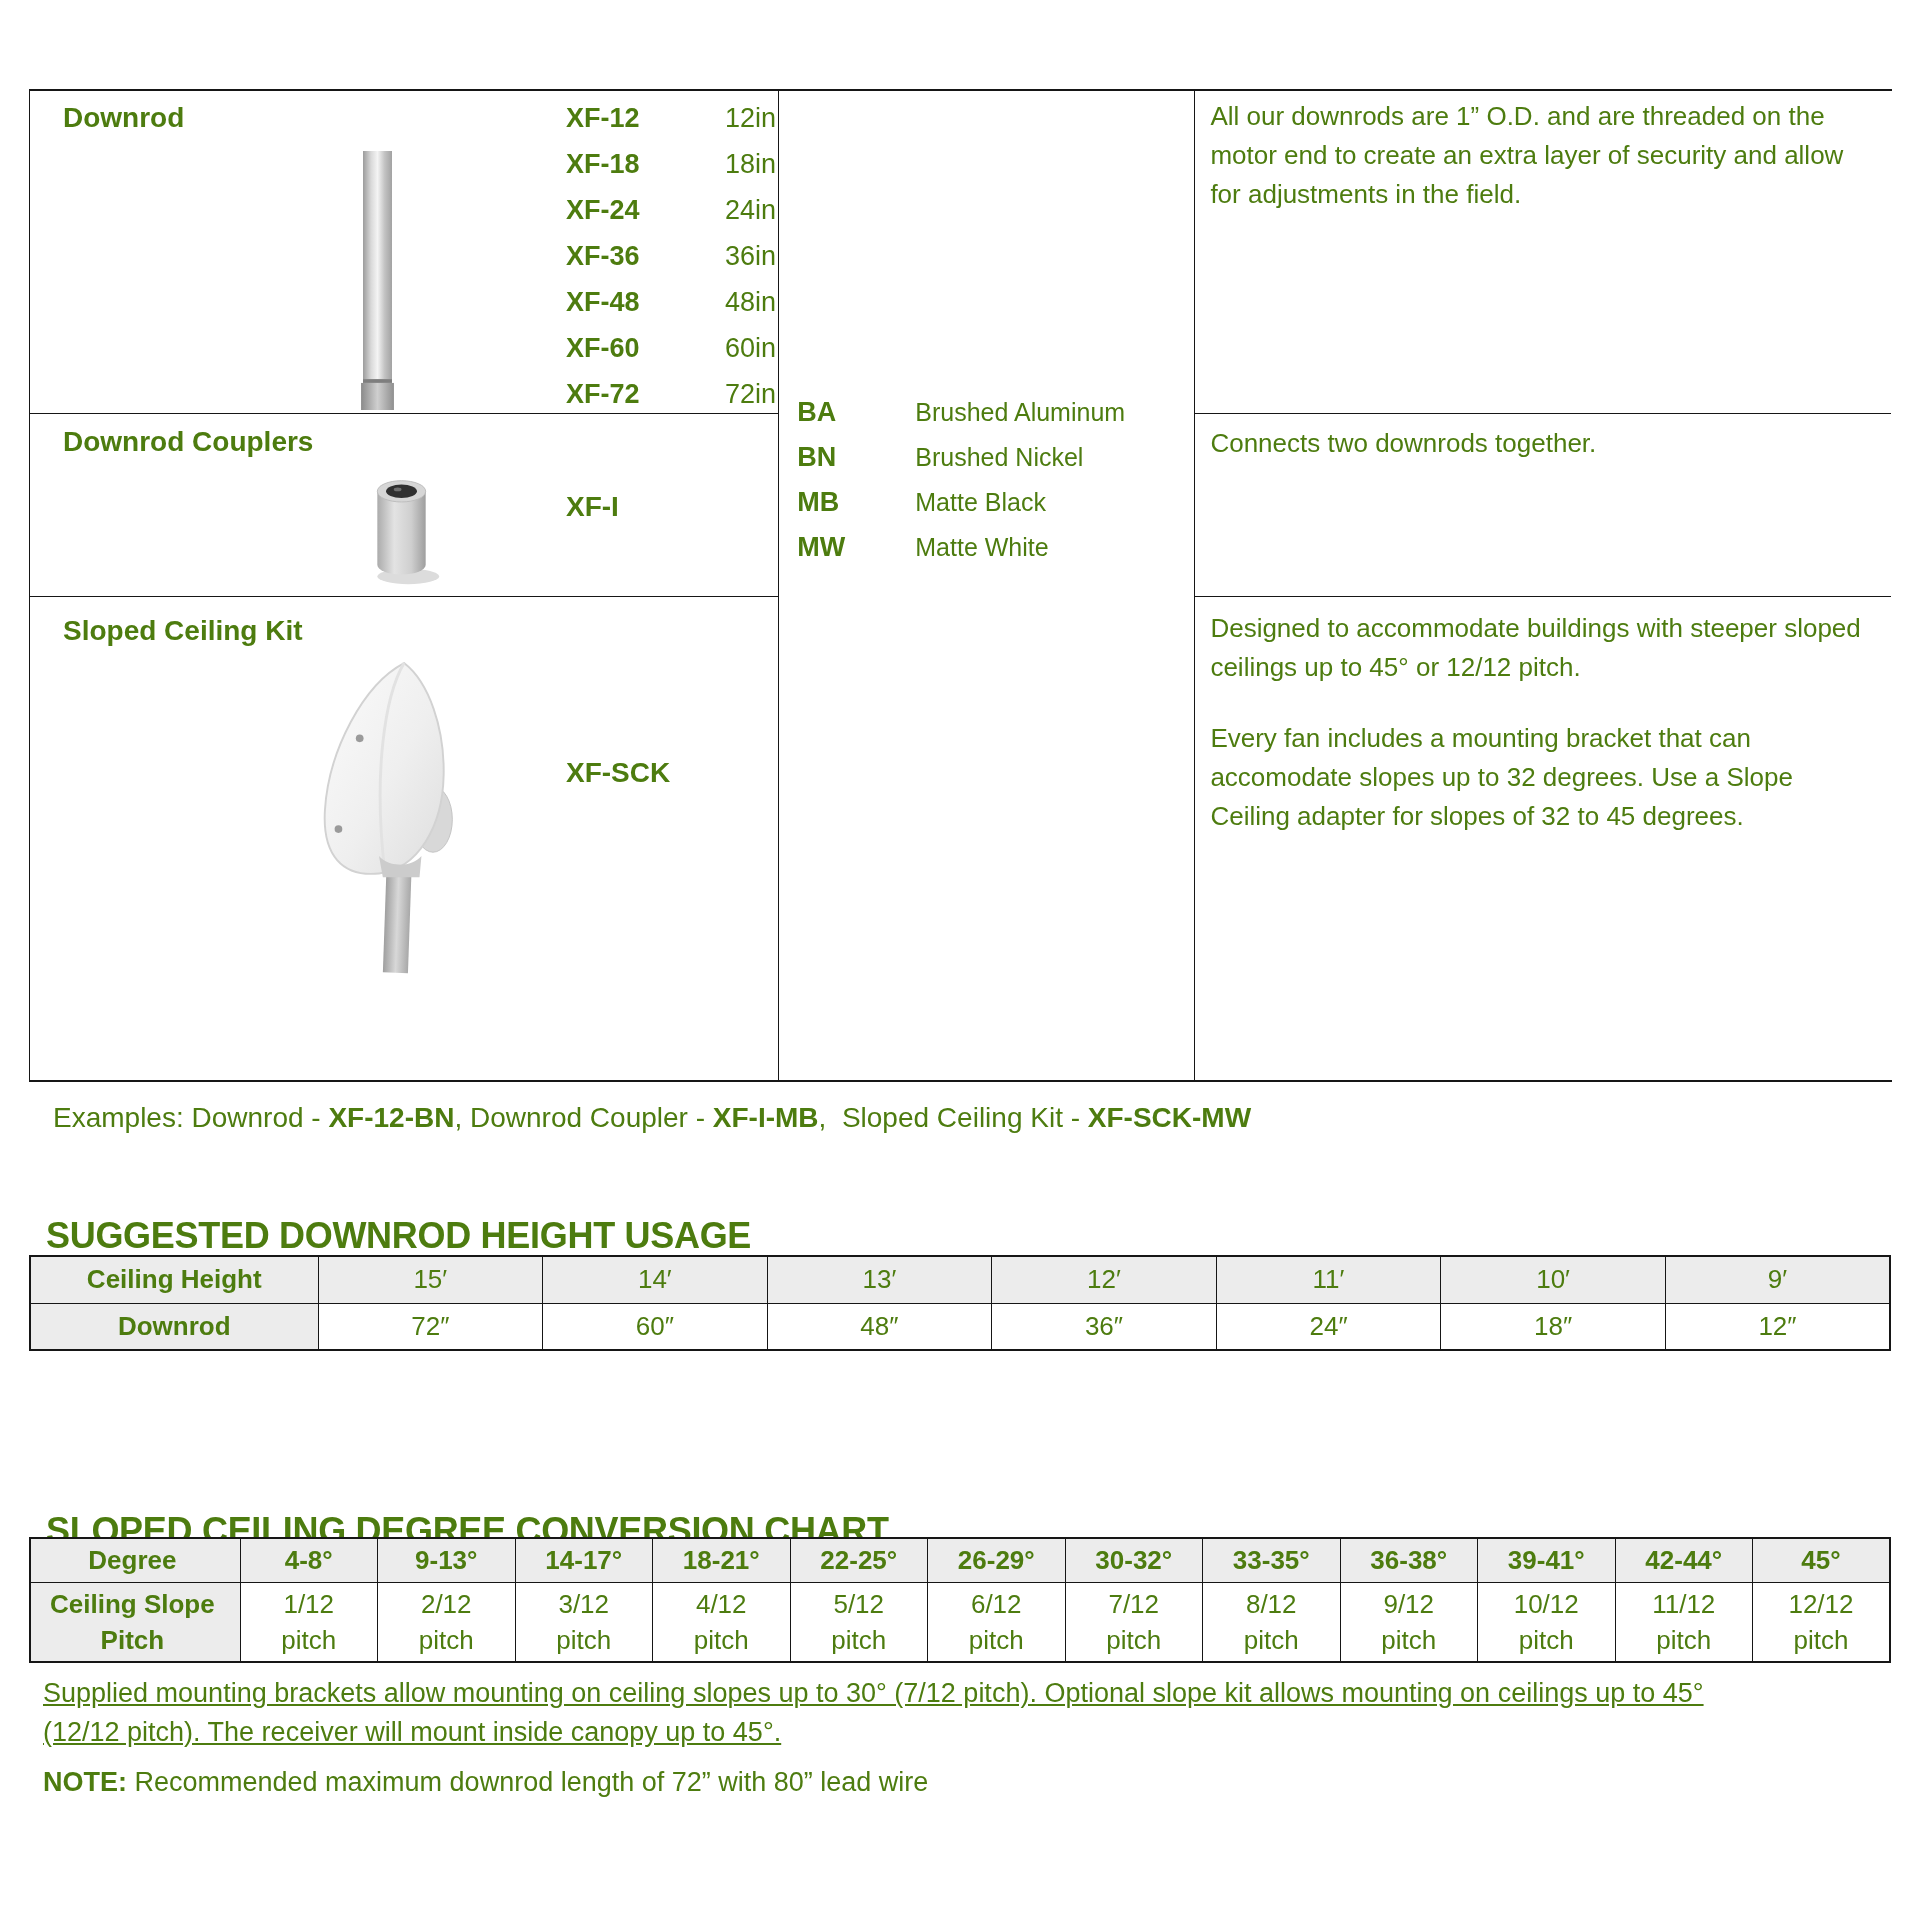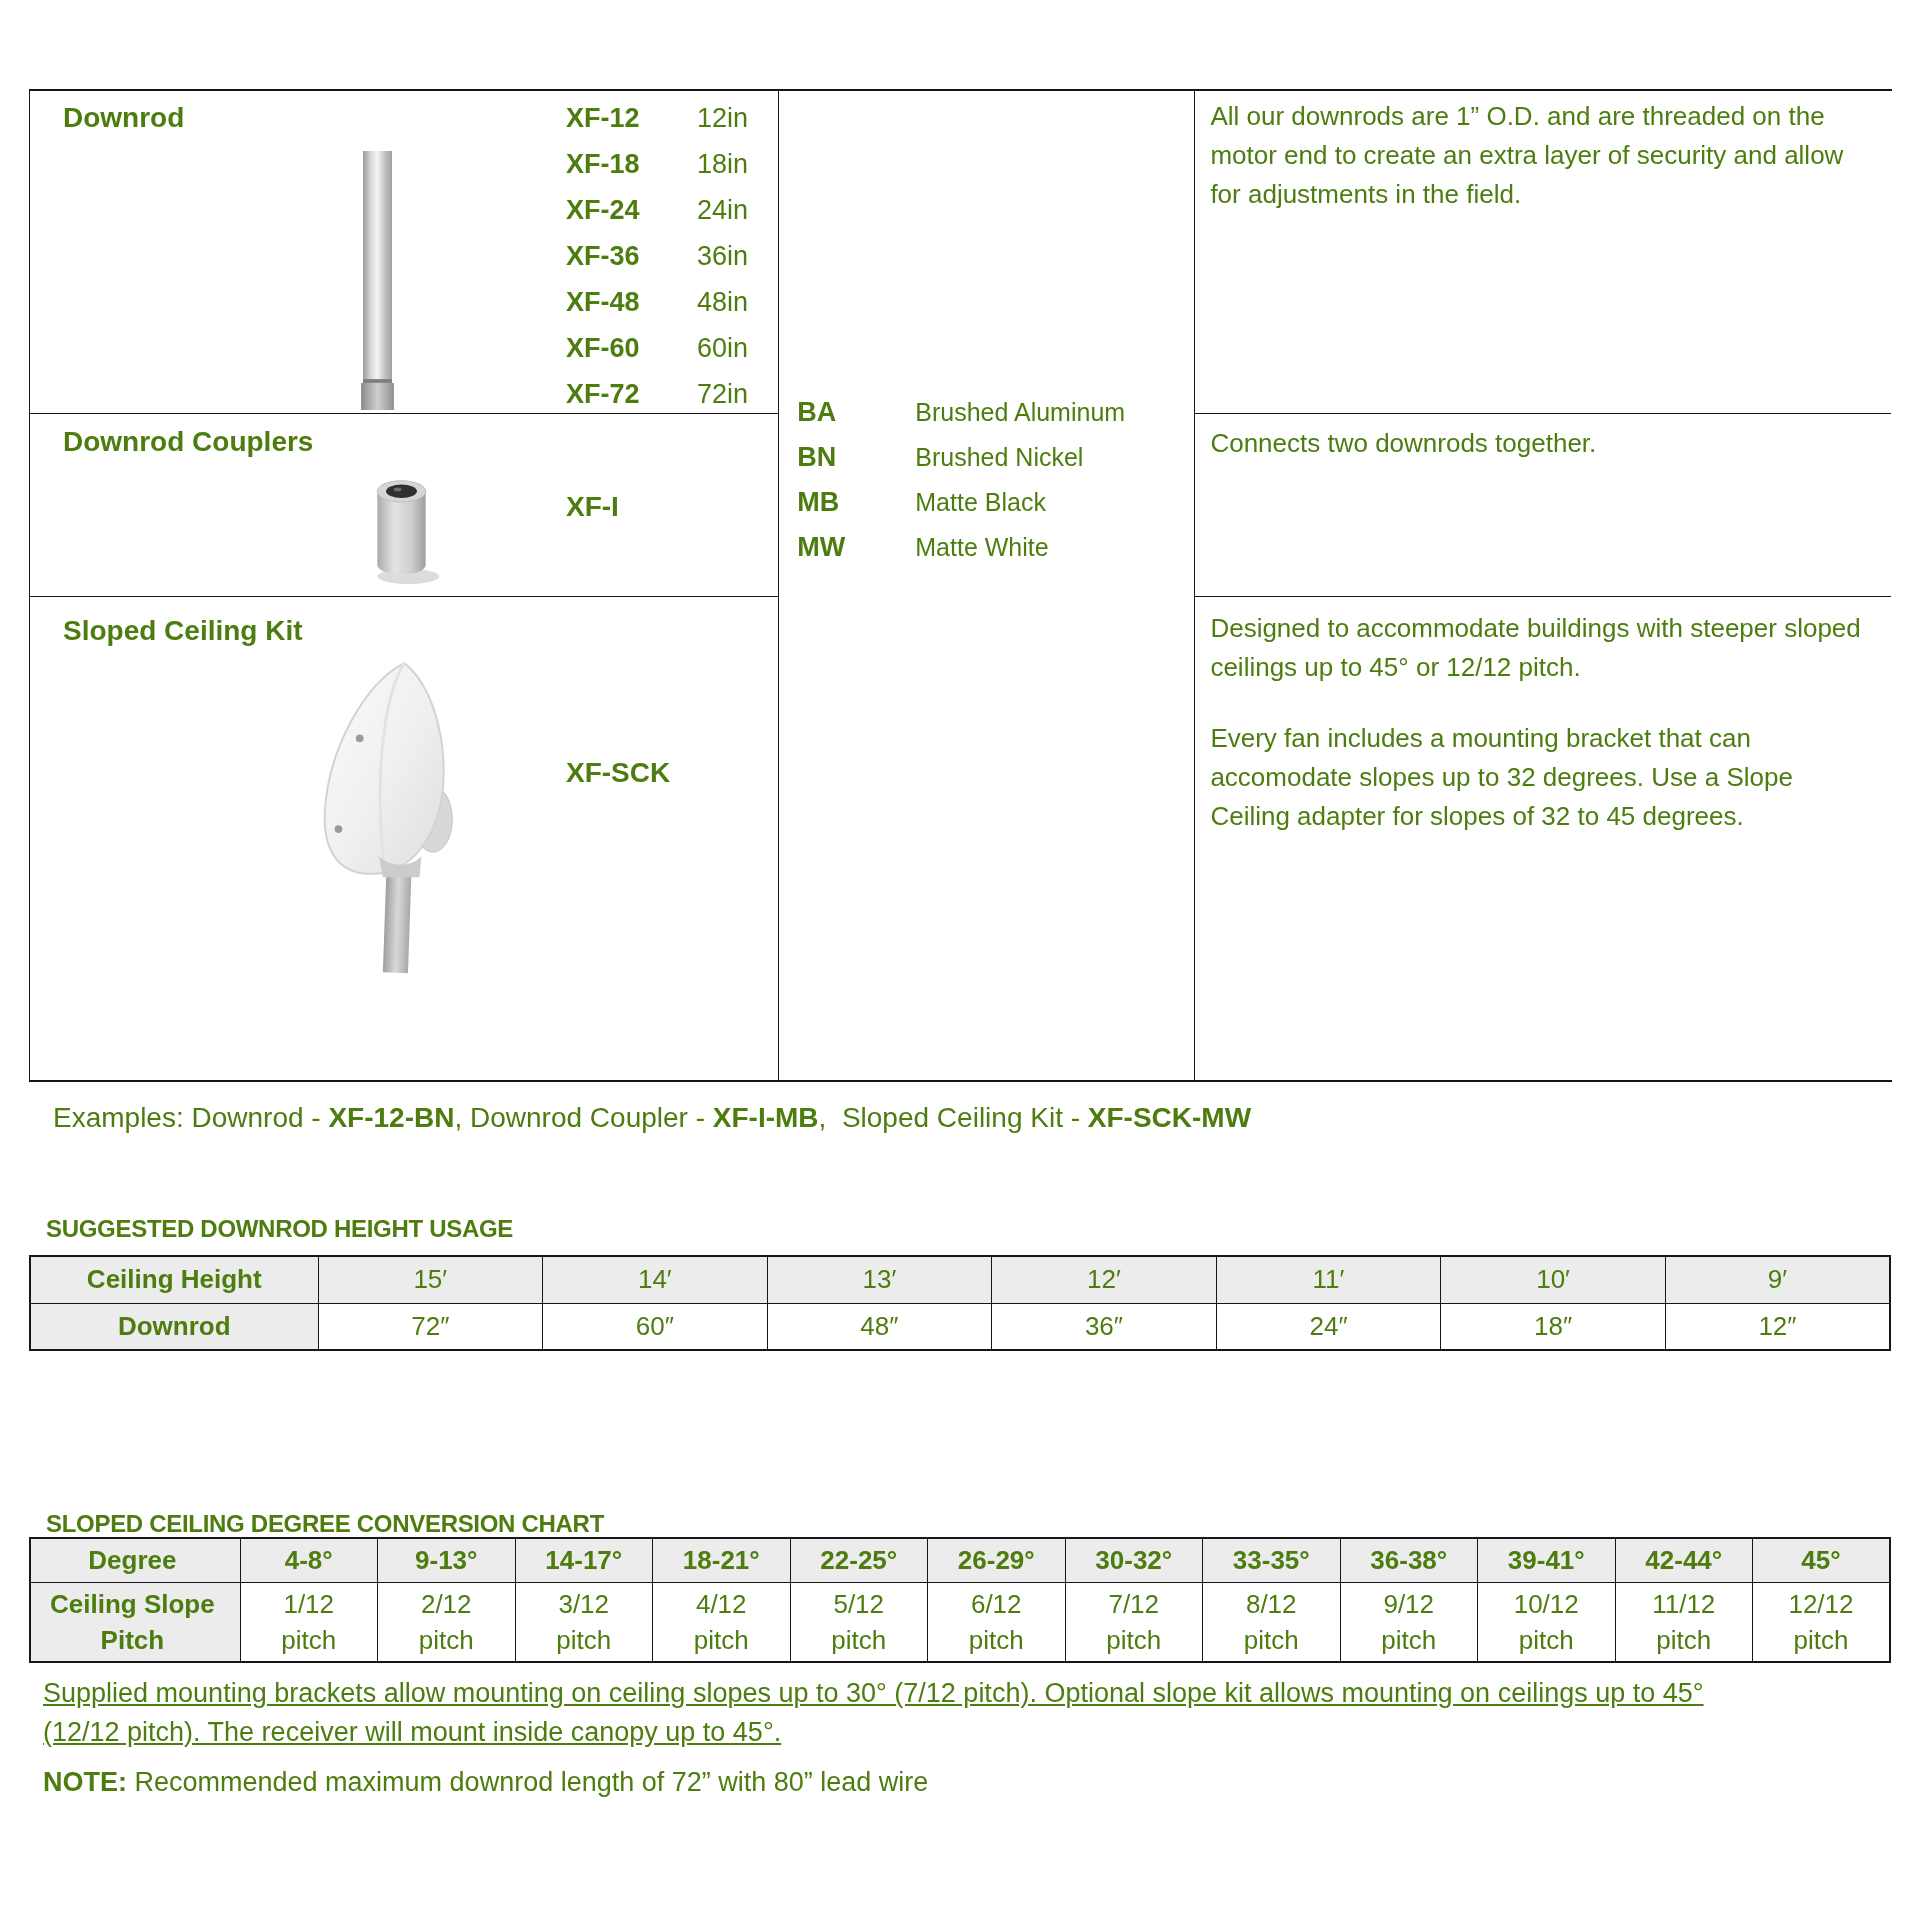--- a/index.html
+++ b/index.html
@@ -20,21 +20,21 @@
   .lc2{grid-area:l2;border-bottom:1.9px solid #161616;}
   .lc3{grid-area:l3;}
   .rc1{grid-area:r1;border-bottom:1.9px solid #161616;}
   .rc2{grid-area:r2;border-bottom:1.9px solid #161616;}
   .rc3{grid-area:r3;}
   .sec-title{position:absolute;left:33px;margin:0;font-size:28px;font-weight:bold;line-height:37px;}
   .lc1 .sec-title{top:7.7px;}
   .lc2 .sec-title{top:8.7px;}
   .lc3 .sec-title{top:15.4px;}
   .models{position:absolute;left:536px;top:4.8px;}
-  .mrow{display:flex;align-items:center;height:46px;}
+  .mrow{display:flex;align-items:center;height:46px;gap:28px;}
   .mrow .code{display:inline-block;width:131px;font-weight:bold;font-size:27px;}
   .mrow .size{font-size:27px;}
   .pcode{position:absolute;left:536px;font-size:28px;font-weight:bold;}
   .pcode-coupler{top:77px;}
   .pcode-sck{top:160px;}
   .rod-img{position:absolute;left:328px;top:60px;}
   .coupler-img{position:absolute;left:328px;top:58px;}
   .sck-img{position:absolute;left:266px;top:60px;}
   .fin-list{position:absolute;left:18.3px;top:299px;}
   .frow{display:flex;align-items:center;height:45px;}
@@ -44,21 +44,21 @@
   .rc1 p{margin-top:5.8px;}
   .rc2 p{margin-top:9.7px;}
   .rc3 p.p1{margin-top:11.6px;}
   .rc3 p.p2{margin-top:32px;}
 
   
   .examples{position:absolute;left:53px;top:1101px;margin:0;font-size:28px;line-height:33px;white-space:pre-wrap;text-align:right;}
   .b{font-weight:bold;}
 
   
-  .tbl-title{position:absolute;left:46px;margin:0;font-size:24px;font-weight:bold;letter-spacing:-0.3px;}
+  .tbl-title{position:absolute;left:46px;margin:0;font-size:36px;font-weight:bold;letter-spacing:-0.3px;}
   .tbl-title-1{top:1215px;}
   .tbl-title-2{top:1510px;}
 
   
   table.dt{position:absolute;left:29px;border-collapse:collapse;table-layout:fixed;width:1862px;background:#fff;}
   table.dt td{border:1.9px solid #161616;text-align:center;font-size:26px;vertical-align:middle;padding:0;}
   table.dt{border:2.9px solid #161616;}
   td.lab{text-align:left;padding-left:17.4px;font-weight:bold;font-size:27px;background:#ececec;}
   tr.hd td{background:#ececec;}
   .t-height{top:1255px;}

